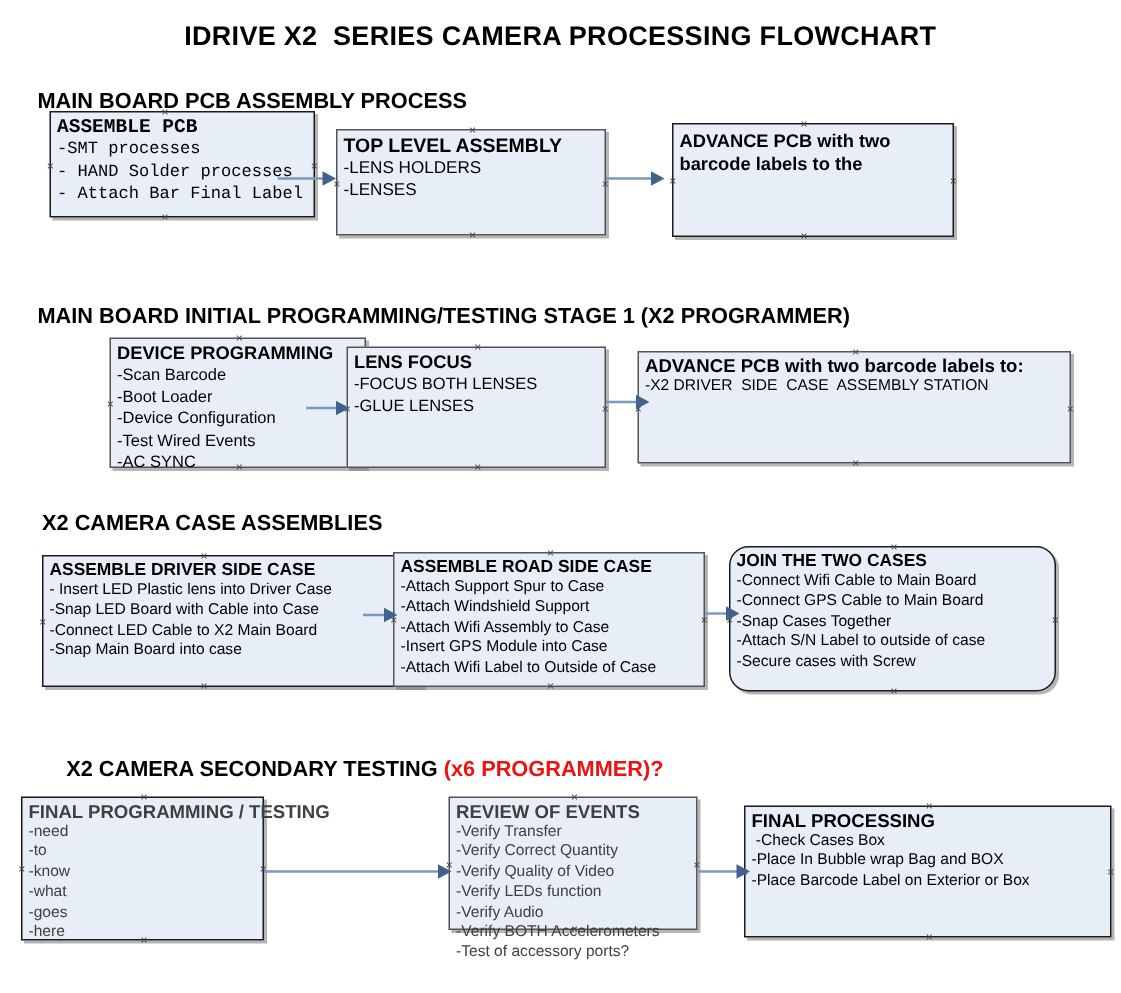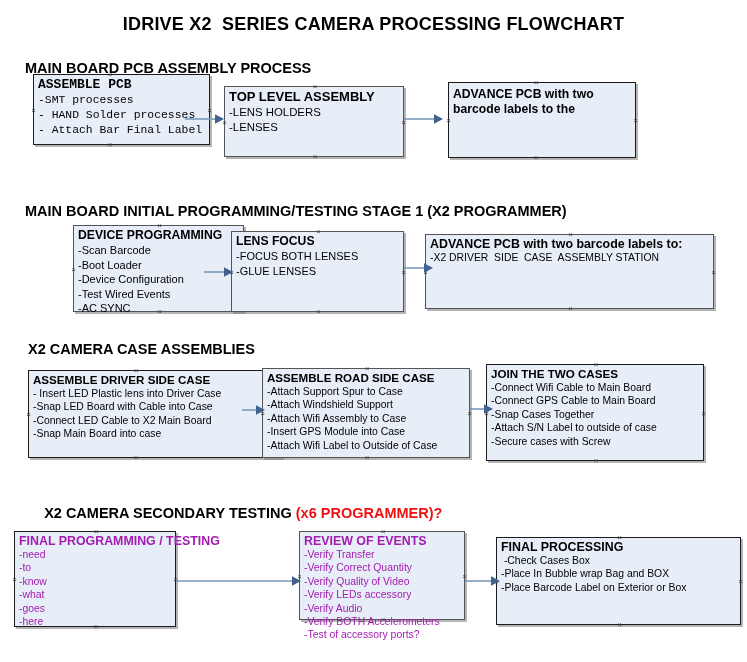--- a/index.html
+++ b/index.html
@@ -60,21 +60,21 @@
     color: #000000;
     white-space: pre;
     display: block;
   }
   .node .li {
     color: #000000;
     white-space: pre;
     display: block;
   }
   .node.red .ttl, .node.red .li {
-    color: #a21caf;
+    color: #404040;
   }
   .node .pad {
     position: absolute;
     left: 4px;
     top: 2px;
     right: 0;
   }
 
   
   .t13 .ttl { font-size: 13px; line-height: 15.5px; }
@@ -232,21 +232,21 @@
       <span class="li">-Attach Wifi Assembly to Case</span>
       <span class="li">-Insert GPS Module into Case</span>
       <span class="li">-Attach Wifi Label to Outside of Case</span>
     </div>
     <span class="hx" style="left:100.5px; top:-4px;"></span>
     <span class="hx" style="left:100.5px; bottom:-4px;"></span>
     <span class="hx" style="left:-4px; top:41px;"></span>
     <span class="hx" style="right:-4px; top:41px;"></span>
   </div>
 
-  <div class="abs node t11" style="left:486px; top:364px; width:218px; height:97px;">
+  <div class="abs node t11" style="left:486px; top:364px; width:218px; height:97px;border-radius:13px;">
     <div class="pad">
       <span class="ttl">JOIN THE TWO CASES</span>
       <span class="li">-Connect Wifi Cable to Main Board</span>
       <span class="li">-Connect GPS Cable to Main Board</span>
       <span class="li">-Snap Cases Together</span>
       <span class="li">-Attach S/N Label to outside of case</span>
       <span class="li">-Secure cases with Screw</span>
     </div>
     <span class="hx" style="left:105.5px; top:-4px;"></span>
     <span class="hx" style="left:105.5px; bottom:-4px;"></span>
@@ -282,21 +282,21 @@
     <span class="hx" style="left:-4px; top:44px;"></span>
     <span class="hx" style="right:-4px; top:44px;"></span>
   </div>
 
   <div class="abs node t11 red softborder" style="left:299px; top:531px; width:166px; height:89px;padding-left:26px;">
     <div class="pad">
       <span class="ttl" style="font-size:12.4px;">REVIEW OF EVENTS</span>
       <span class="li">-Verify Transfer</span>
       <span class="li">-Verify Correct Quantity</span>
       <span class="li">-Verify Quality of Video</span>
-      <span class="li">-Verify LEDs accessory</span>
+      <span class="li">-Verify LEDs function</span>
       <span class="li">-Verify Audio</span>
       <span class="li">-Verify BOTH Accelerometers</span>
       <span class="li">-Test of accessory ports?</span>
     </div>
     <span class="hx" style="left:79.5px; top:-4px;"></span>
     <span class="hx" style="left:79.5px; bottom:-4px;"></span>
     <span class="hx" style="left:-4px; top:40.5px;"></span>
     <span class="hx" style="right:-4px; top:40.5px;"></span>
   </div>
 

